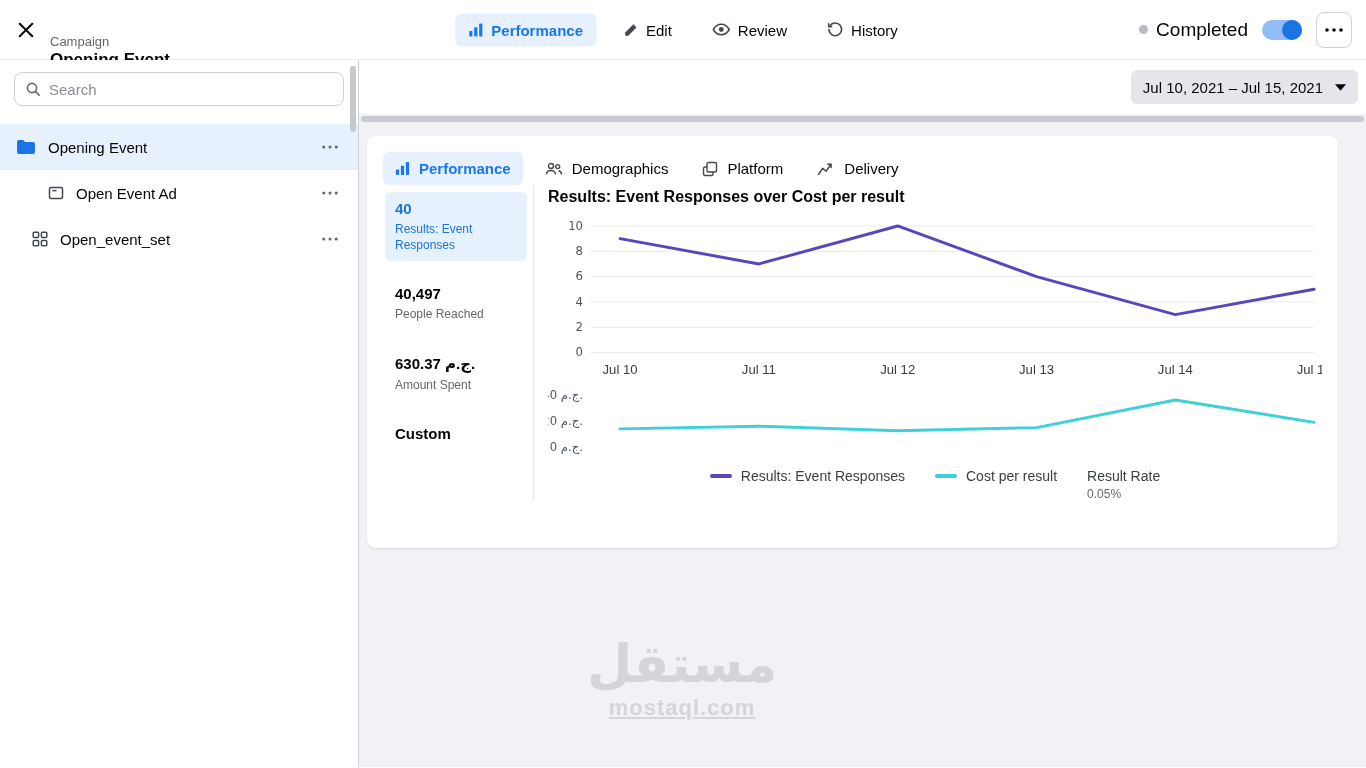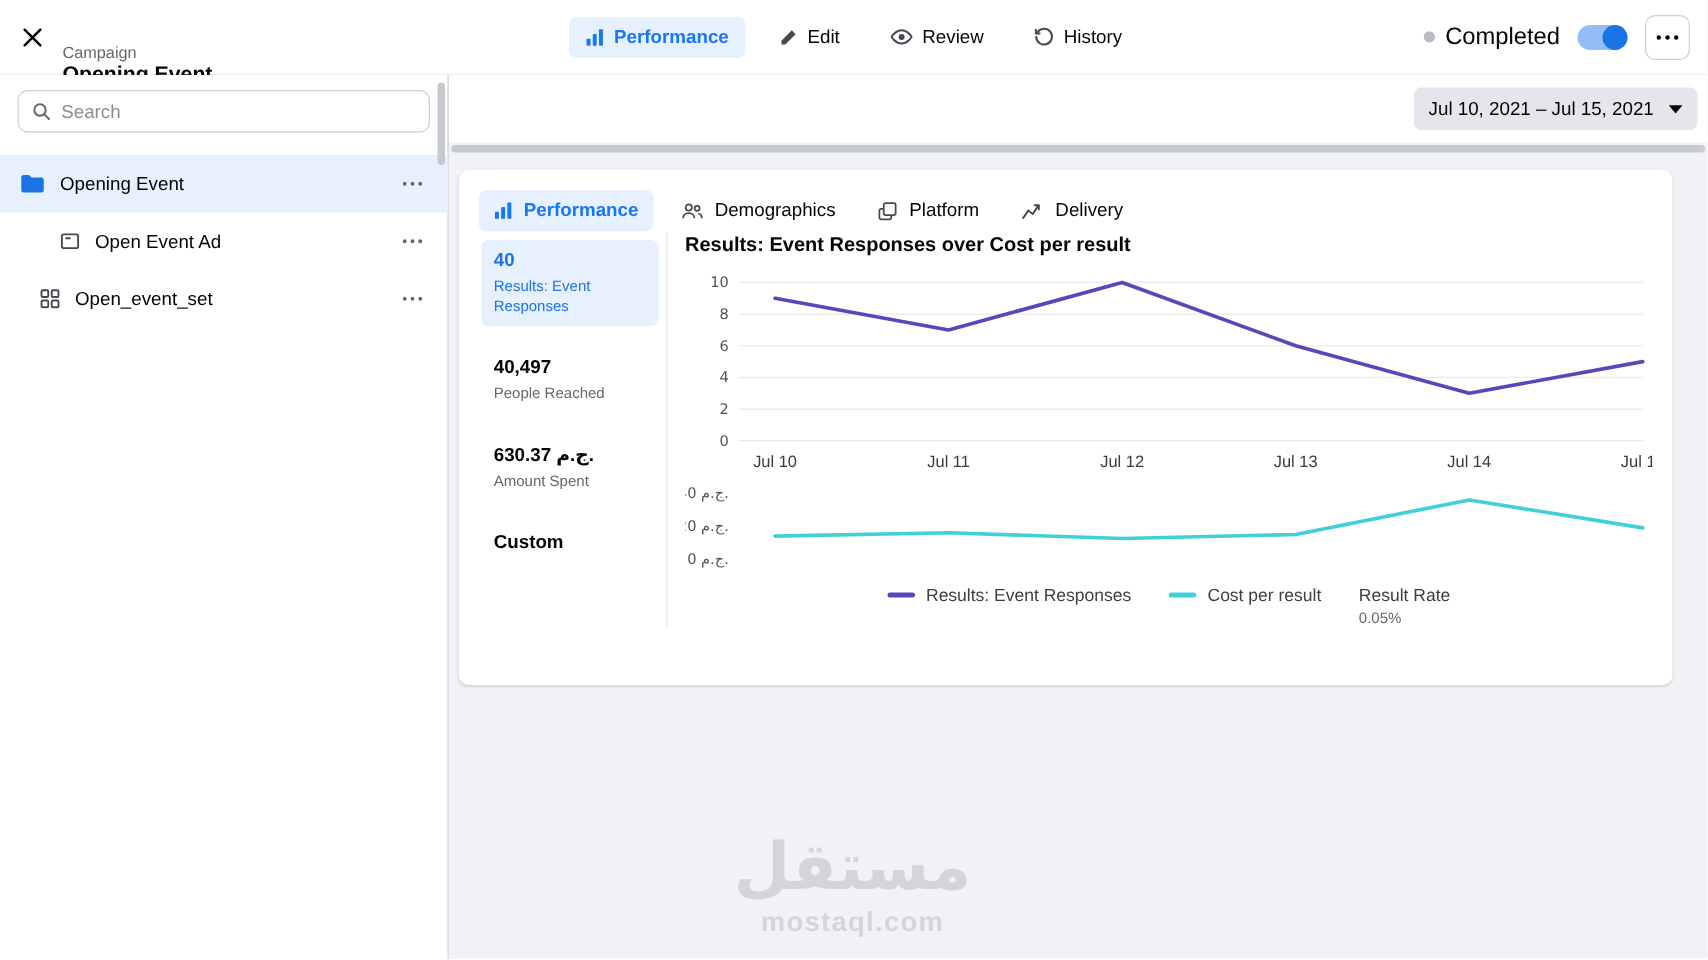--- a/index.html
+++ b/index.html
@@ -69,23 +69,23 @@
   svg.chart { display:block; width:100%; }
   svg .tick { font-size:12px; fill:#50565e; font-family:"DejaVu Sans",sans-serif; }
   svg .xtick { font-size:13.5px; fill:#3a3b3c; font-family:"Liberation Sans",sans-serif; }
   .legend { display:flex; align-items:flex-start; justify-content:center; gap:30px; margin-top:12px; }
   .legend-item { display:flex; align-items:center; gap:9px; font-size:14px; color:#3c4043; }
   .legend-swatch { width:22px; height:4px; border-radius:2px; flex:none; }
   .result-rate .rr-label { font-size:14px; color:#3c4043; }
   .result-rate .rr-value { font-size:12px; color:#65676b; margin-top:3px; }
 
   
-  .watermark { position:absolute; left:223px; top:542px; width:200px; text-align:center; color:#d3d5d9; user-select:none; }
+  .watermark { position:absolute; left:223px; top:512px; width:200px; text-align:center; color:#d3d5d9; user-select:none; }
   .wm-ar { font-size:52px; font-weight:700; font-family:"DejaVu Sans",sans-serif; line-height:1.1; }
-  .wm-latin { font-size:22px; font-weight:600; letter-spacing:1px; margin-top:2px; }
+  .wm-latin { font-size:22px; font-weight:600; letter-spacing:1px; margin-top:2px;text-decoration:underline; }
 </style>
 </head>
 <body>
 
 <header class="topbar">
   <button class="icon-btn">
     <span style="display:flex;">
       <svg width="18" height="18" viewBox="0 0 20 20">
           <path d="M3 3l14 14M17 3L3 17" stroke="#050505" stroke-width="2.2" stroke-linecap="round"></path>
         </svg>

